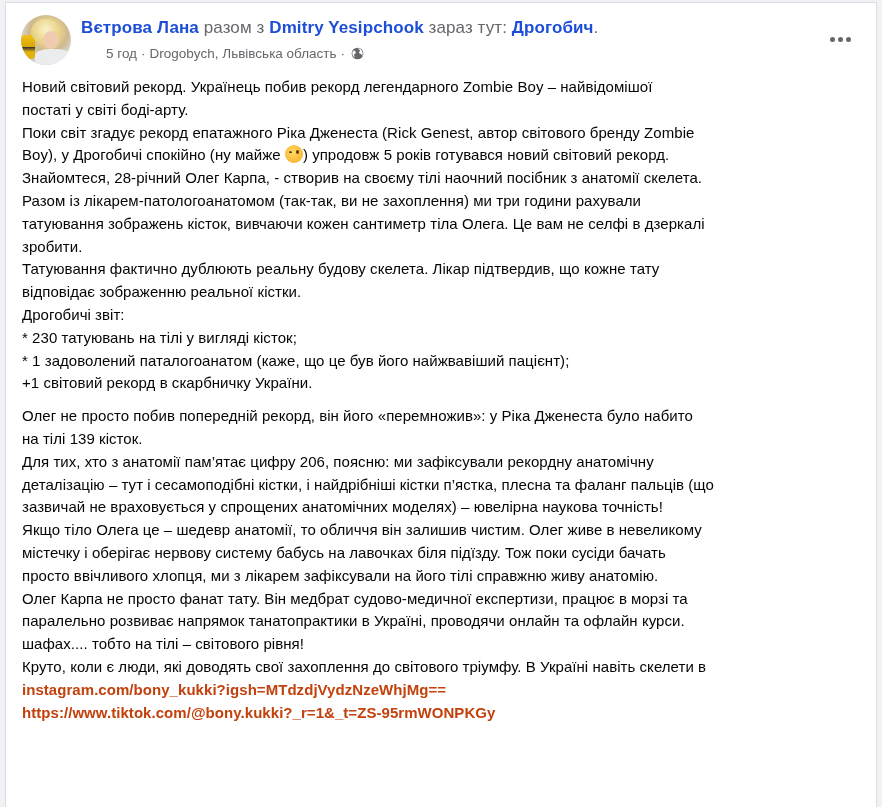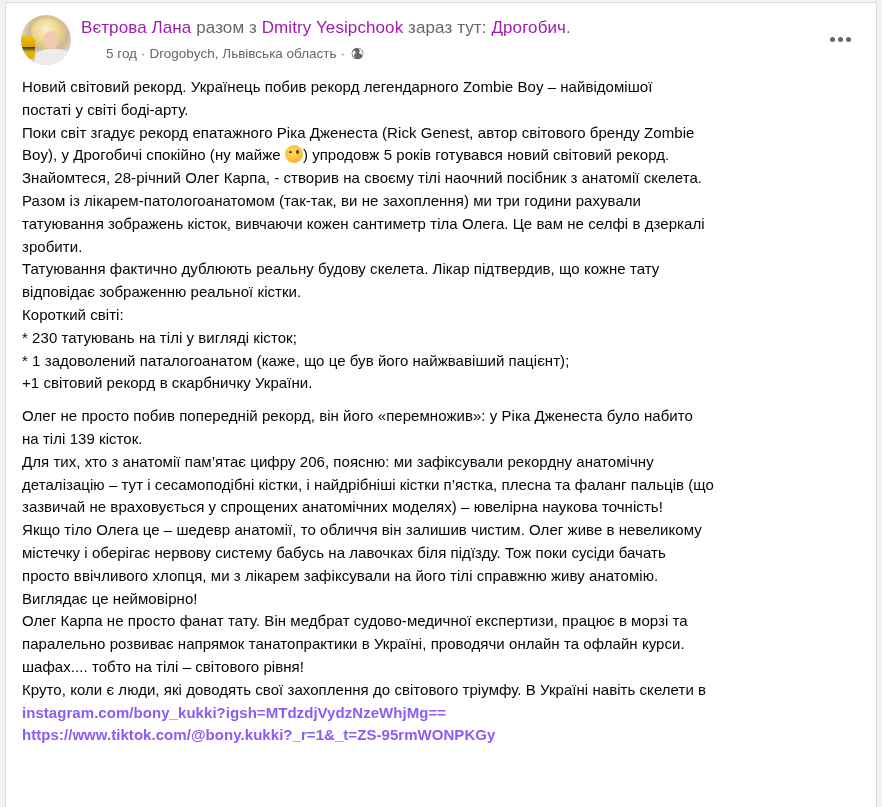--- a/index.html
+++ b/index.html
@@ -38,21 +38,21 @@
       background: linear-gradient(#f1c21b 0%, #d9a400 50%, #3d3a30 52%, #e1b20c 70%);
     }
     .avatar .shirt {
       position: absolute; left: 14px; top: 34px; width: 36px; height: 18px;
       border-radius: 40% 40% 0 0; background: #ececef;
     }
     .title-line {
       position: absolute; left: 75px; top: 15px;
       font-size: 17px; color: #65676b; white-space: nowrap; letter-spacing: 0.1px;
     }
-    .title-line b { color: #a21caf; font-weight: 400; }
+    .title-line b { color: #1d4ed8; font-weight: 700; }
     .meta-line {
       position: absolute; left: 75px; top: 43px;
       font-size: 13.5px; color: #65676b; white-space: nowrap;
       display: flex; align-items: center; margin-left: 25px;
     }
     .meta-line .sep { margin: 0 4px; }
     .globe {
       display: inline-block; width: 13px; height: 13px; margin-left: 2px;
     }
     .more-button {
@@ -67,21 +67,21 @@
     }
     .body .line { white-space: nowrap; height: 22.8px; }
     .body .gap { height: 10px; }
     .emoji {
       display: inline-block; width: 18px; height: 18px; border-radius: 50%;
       background: radial-gradient(circle at 45% 40%, #ffd966 0%, #fbbd3a 60%, #f19b1f 100%);
       vertical-align: -3px; position: relative;
     }
     .emoji::before { content: ""; position: absolute; left: 4px; top: 6px; width: 3px; height: 2px; border-top: 2px solid #5a3b10; border-radius: 50%; }
     .emoji::after { content: ""; position: absolute; left: 11px; top: 5px; width: 3px; height: 4px; background: #5a3b10; border-radius: 50%; }
-    .link { color: #8b5cf6; font-weight: 700; text-decoration: none; cursor: pointer; }
+    .link { color: #c2410c; font-weight: 700; text-decoration: none; cursor: pointer; }
   </style>
 </head>
 <body>
 
 <div class="post">
   <div class="header">
     <div class="avatar">
       <div class="toy"></div>
       <div class="hair"></div>
       <div class="face"></div>
@@ -121,34 +121,33 @@
     <div class="line">Новий світовий рекорд. Українець побив рекорд легендарного Zombie Boy – найвідомішої</div>
     <div class="line">постаті  у світі боді-арту.</div>
     <div class="line">Поки світ згадує рекорд епатажного Ріка Дженеста (Rick Genest, автор світового бренду Zombie</div>
     <div class="line"><span>Boy), у Дрогобичі спокійно (ну майже </span><span class="emoji"></span><span>) упродовж 5 років готувався новий світовий рекорд.</span></div>
     <div class="line">Знайомтеся, 28-річний Олег Карпа, - створив на своєму тілі наочний посібник з анатомії скелета.</div>
     <div class="line">Разом із лікарем-патологоанатомом (так-так, ви не захоплення) ми три години рахували</div>
     <div class="line">татуювання зображень кісток, вивчаючи кожен сантиметр тіла Олега. Це вам не селфі в дзеркалі</div>
     <div class="line">зробити.</div>
     <div class="line">Татуювання фактично дублюють реальну будову скелета. Лікар підтвердив, що кожне тату</div>
     <div class="line">відповідає зображенню реальної кістки.</div>
-    <div class="line">Короткий світі:</div>
+    <div class="line">Дрогобичі звіт:</div>
     <div class="line">* 230 татуювань на тілі у вигляді кісток;</div>
     <div class="line">* 1 задоволений паталогоанатом (каже, що це був його  найжвавіший пацієнт);</div>
     <div class="line">+1 світовий рекорд в скарбничку України.</div>
     <div class="gap"></div>
     <div class="line">Олег не просто побив попередній рекорд, він його «перемножив»: у Ріка Дженеста було набито</div>
     <div class="line">на тілі 139 кісток.</div>
     <div class="line">Для тих, хто з анатомії пам’ятає цифру 206, поясню: ми зафіксували рекордну анатомічну</div>
     <div class="line">деталізацію – тут і сесамоподібні кістки, і найдрібніші кістки п’ястка, плесна та фаланг пальців (що</div>
     <div class="line">зазвичай не враховується у спрощених  анатомічних моделях) – ювелірна наукова точність!</div>
     <div class="line">Якщо тіло Олега це – шедевр анатомії, то обличчя він залишив чистим. Олег живе в невеликому</div>
     <div class="line">містечку і оберігає нервову систему бабусь на лавочках біля підїзду. Тож поки сусіди бачать</div>
     <div class="line">просто ввічливого хлопця, ми з лікарем зафіксували на його тілі справжню живу анатомію.</div>
-    <div class="line">Виглядає це неймовірно!</div>
     <div class="line">Олег Карпа не просто фанат тату. Він медбрат судово-медичної експертизи, працює в морзі та</div>
     <div class="line">паралельно розвиває напрямок танатопрактики в Україні, проводячи онлайн та офлайн курси.</div>
     <div class="line">шафах.... тобто на тілі – світового рівня!</div>
     <div class="line">Круто, коли є люди, які доводять свої захоплення до світового тріумфу. В Україні навіть скелети в</div>
     <div class="line"><a class="link">instagram.com/bony_kukki?igsh=MTdzdjVydzNzeWhjMg==</a></div>
     <div class="line"><a class="link">https://www.tiktok.com/@bony.kukki?_r=1&amp;_t=ZS-95rmWONPKGy</a></div>
   </div>
 </div>
 
 </body></html>

